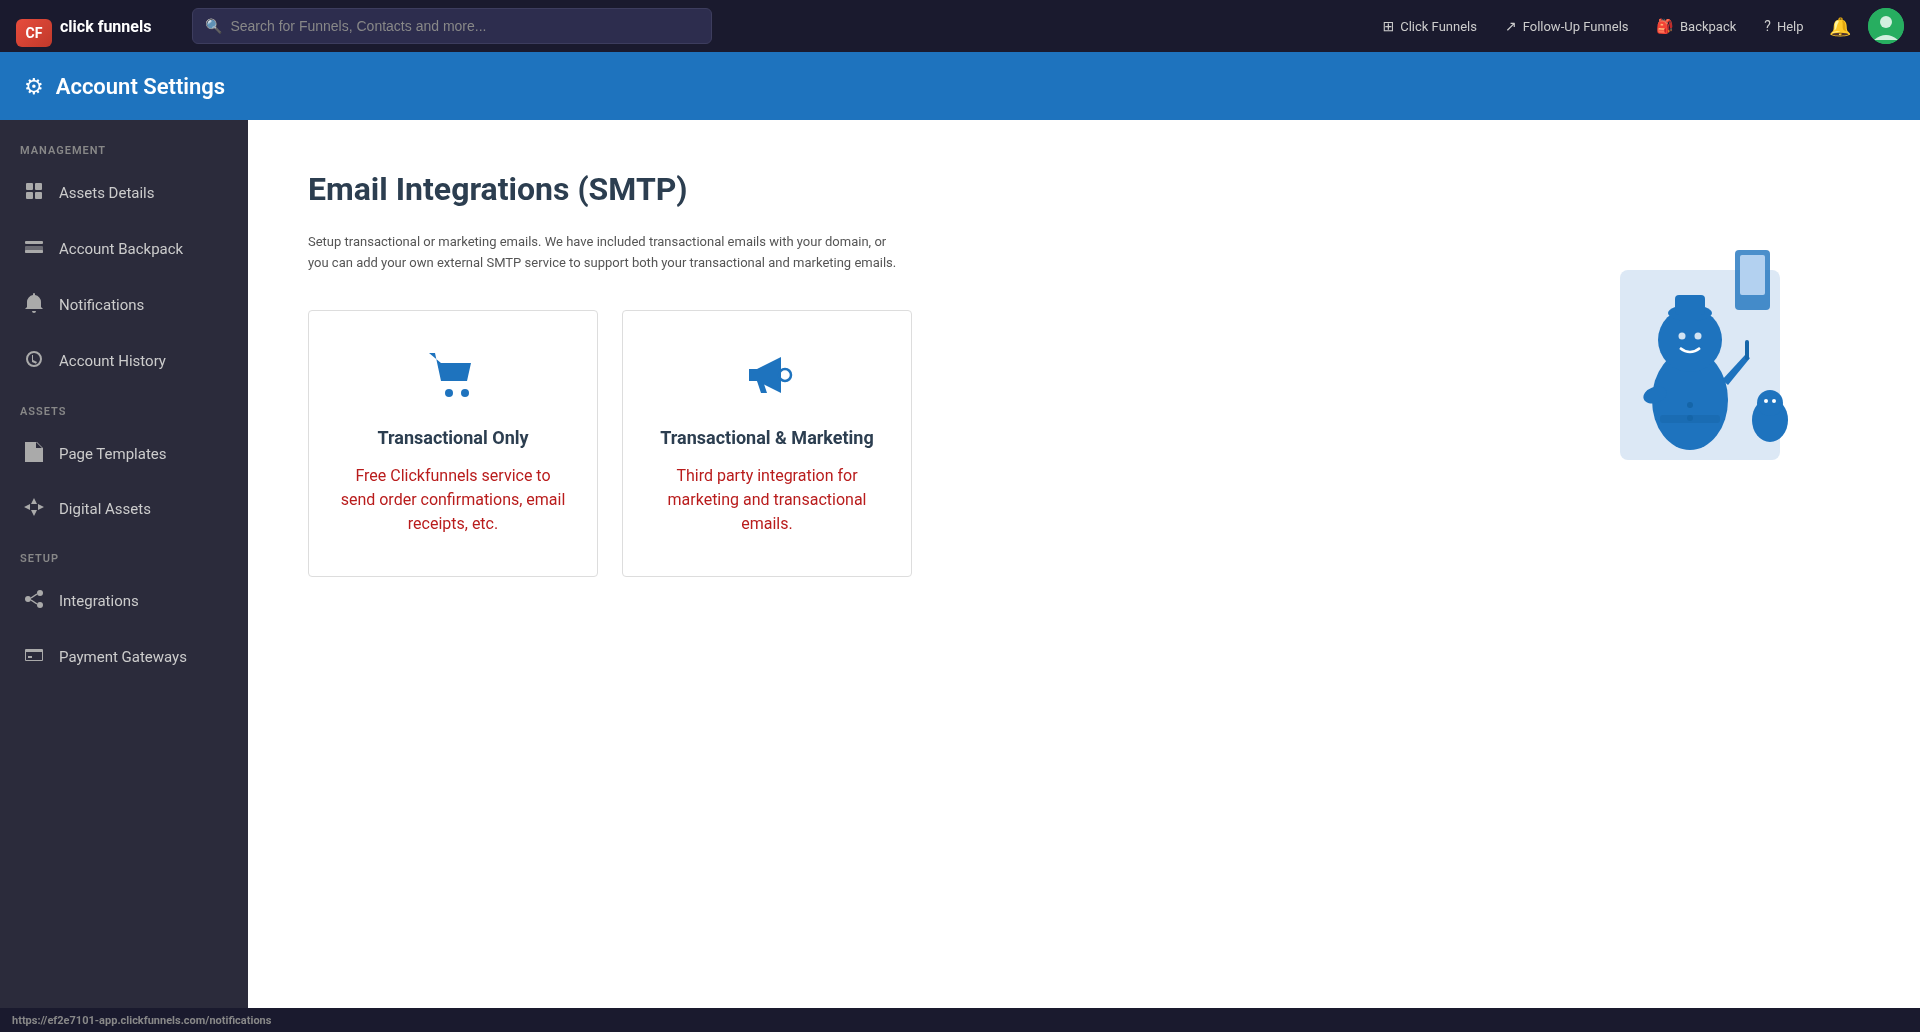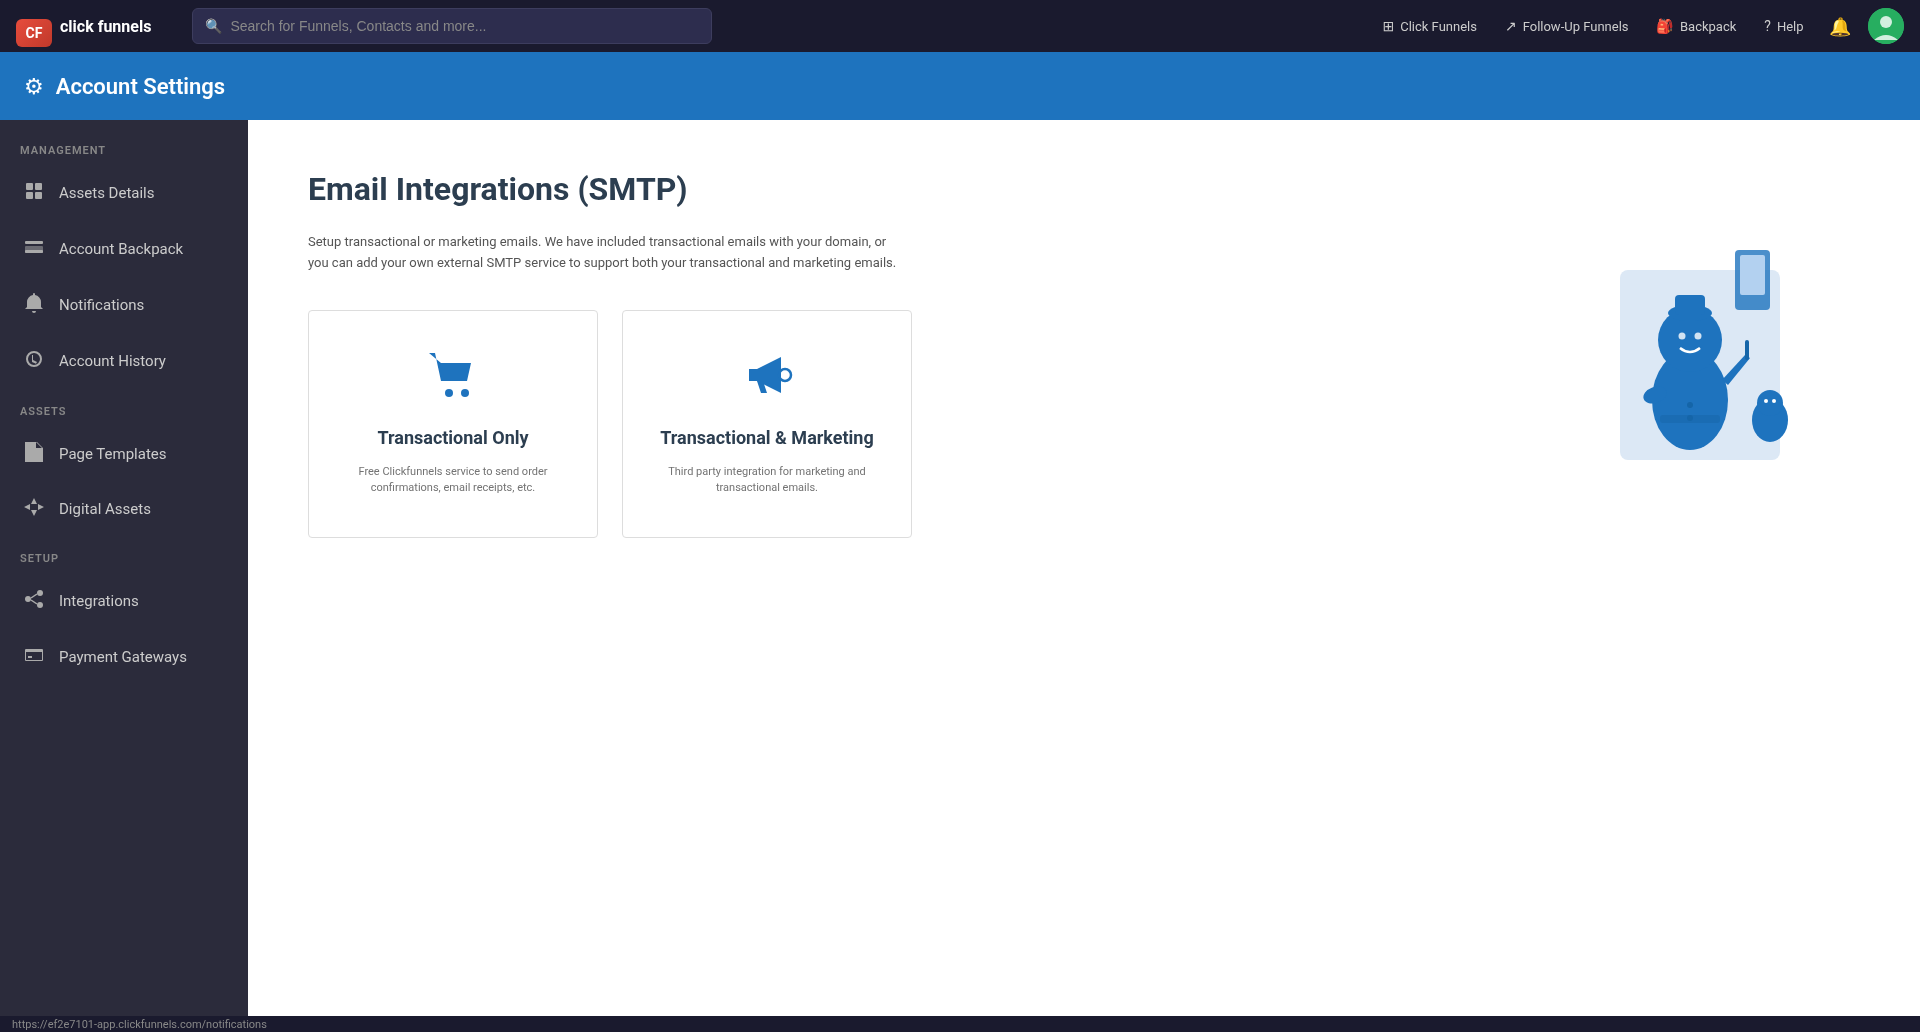--- a/index.html
+++ b/index.html
@@ -191,34 +191,35 @@
       cursor: pointer;
       transition: border-color 0.2s, box-shadow 0.2s;
     }
     .card-icon { font-size: 48px; color: #1e73be; margin-bottom: 16px; }
     .card-title {
       font-size: 18px;
       font-weight: 700;
       color: #2c3e50;
       margin-bottom: 16px;
     }
-    .card-desc { font-size: 11px; color: #737373; line-height: 1.5; }
+    .card-desc { font-size: 16px; color: #b91c1c; line-height: 1.5; }
 
     .content-wrapper {
       position: relative;
     }
 
     
     .status-bar {
       background: #1a1a2e;
-      height: 16px;
+      height: 24px;
       display: flex;
       align-items: center;
       padding: 0 12px;
       flex-shrink: 0;
+      font-weight: bold;
     }
     .status-url {
       font-size: 11px;
       color: #888;
     }
   </style>
 </head>
 <body>
 
 <nav class="top-nav">

